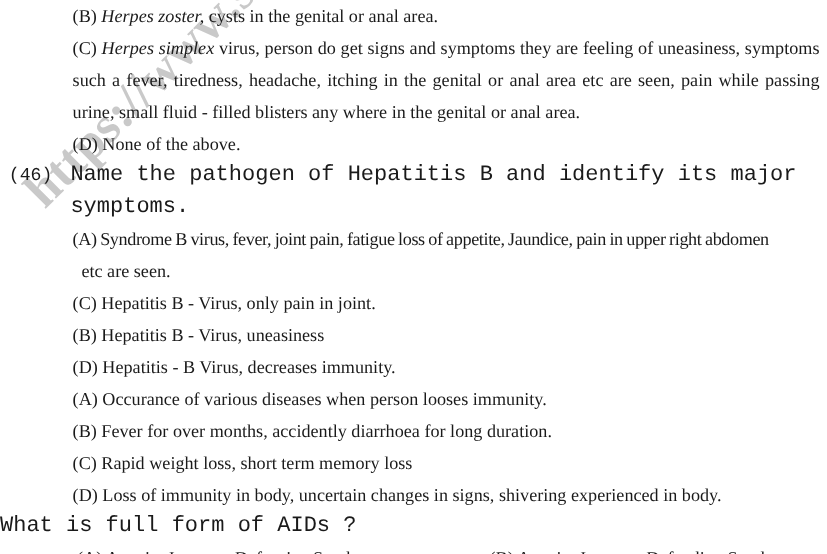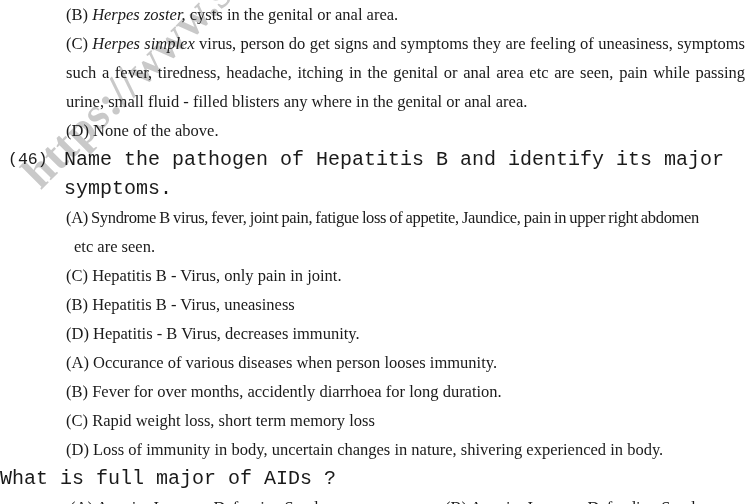--- a/index.html
+++ b/index.html
@@ -185,29 +185,29 @@
         <span>Fever for over months, accidently diarrhoea for long duration.</span>
       </div>
 
       <div class="opt nojust">
         <span class="lbl">(C)</span>
         <span>Rapid weight loss, short term memory loss</span>
       </div>
 
       <div class="opt nojust">
         <span class="lbl">(D)</span>
-        <span>Loss of immunity in body, uncertain changes in nature, shivering experienced in body.</span>
+        <span>Loss of immunity in body, uncertain changes in signs, shivering experienced in body.</span>
       </div>
 
     </div>
 
     <div class="qblock">
 
       <div class="row">
-        <div class="qtext">What is full major of AIDs ?</div>
+        <div class="qtext">What is full form of AIDs ?</div>
       </div>
 
       <div class="twocol">
         <div class="c1">
           <span class="lbl">(A)</span>
           <span>Acquire Immuno Defensive Syndrome</span>
         </div>
         <div class="c2">
           <span class="lbl">(B)</span>
           <span>Acquire Immuno Defending Syndrome</span>

